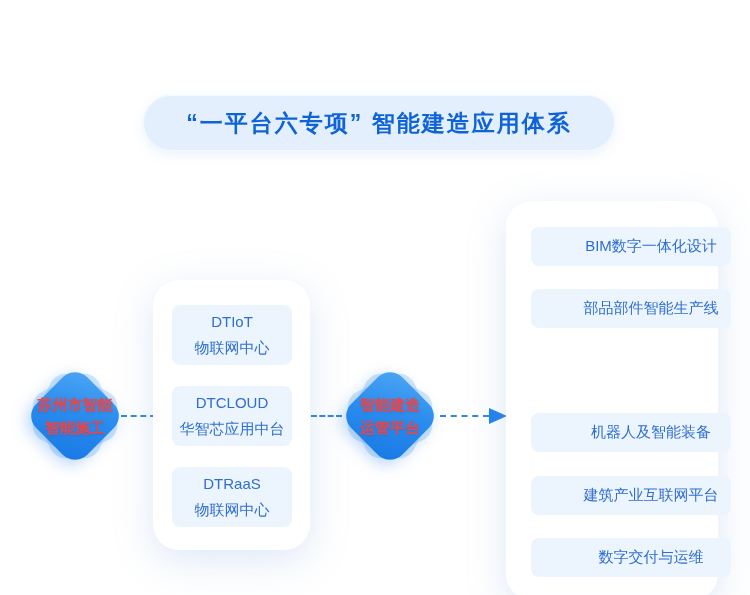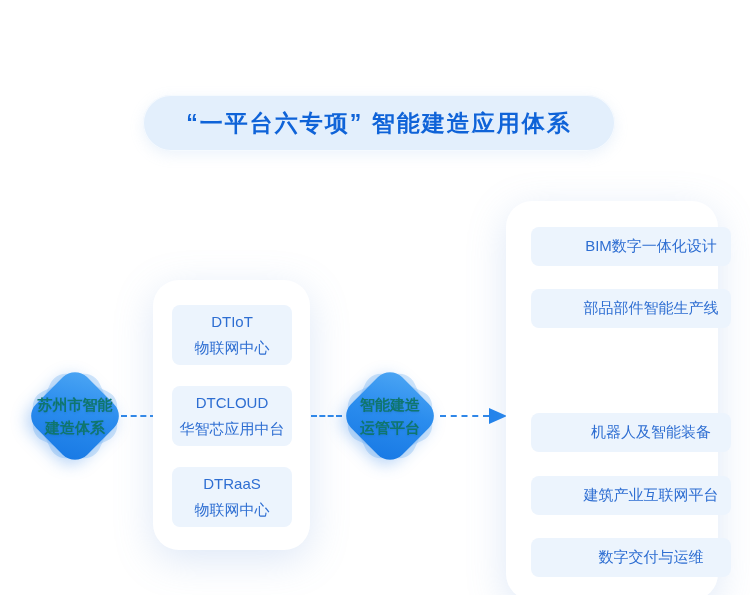--- a/index.html
+++ b/index.html
@@ -91,21 +91,21 @@
   .echo-b { transform: translate(-50%,-50%) rotate(65deg); opacity: 0.40; }
   .diamond-main {
     transform: translate(-50%,-50%) rotate(45deg);
     background: linear-gradient(150deg, #4ea7f4 0%, #2b8dee 45%, #1778e4 100%);
     box-shadow: 0 6px 16px rgba(45,130,230,0.35);
   }
   .diamond-label {
     position: absolute; inset: 0;
     display: flex; flex-direction: column;
     align-items: center; justify-content: center;
-    color: #0f766e; font-weight: bold;
+    color: #ef4444; font-weight: bold;
     font-size: 15px; line-height: 23px;
     text-align: center;
     text-shadow: 0 1px 2px rgba(20,90,180,0.25);
   }
 
   
   .dash-line {
     position: absolute;
     border-top: 2px dashed #2f87e8;
     height: 0;
@@ -130,21 +130,21 @@
   <div class="title-pill">
     <span>“一平台六专项” 智能建造应用体系</span>
   </div>
 
   <div class="diamond-wrap node-left">
     <div class="diamond-echo echo-a"></div>
     <div class="diamond-echo echo-b"></div>
     <div class="diamond-main"></div>
     <div class="diamond-label">
       <span>苏州市智能</span>
-      <span>建造体系</span>
+      <span>智能施工</span>
     </div>
   </div>
 
   <div class="dash-line dash-1"></div>
 
   <div class="card card-platform">
     <div class="item-box pbox-2">
       <span>DTCLOUD</span>
       <span>华智芯应用中台</span>
     </div>

